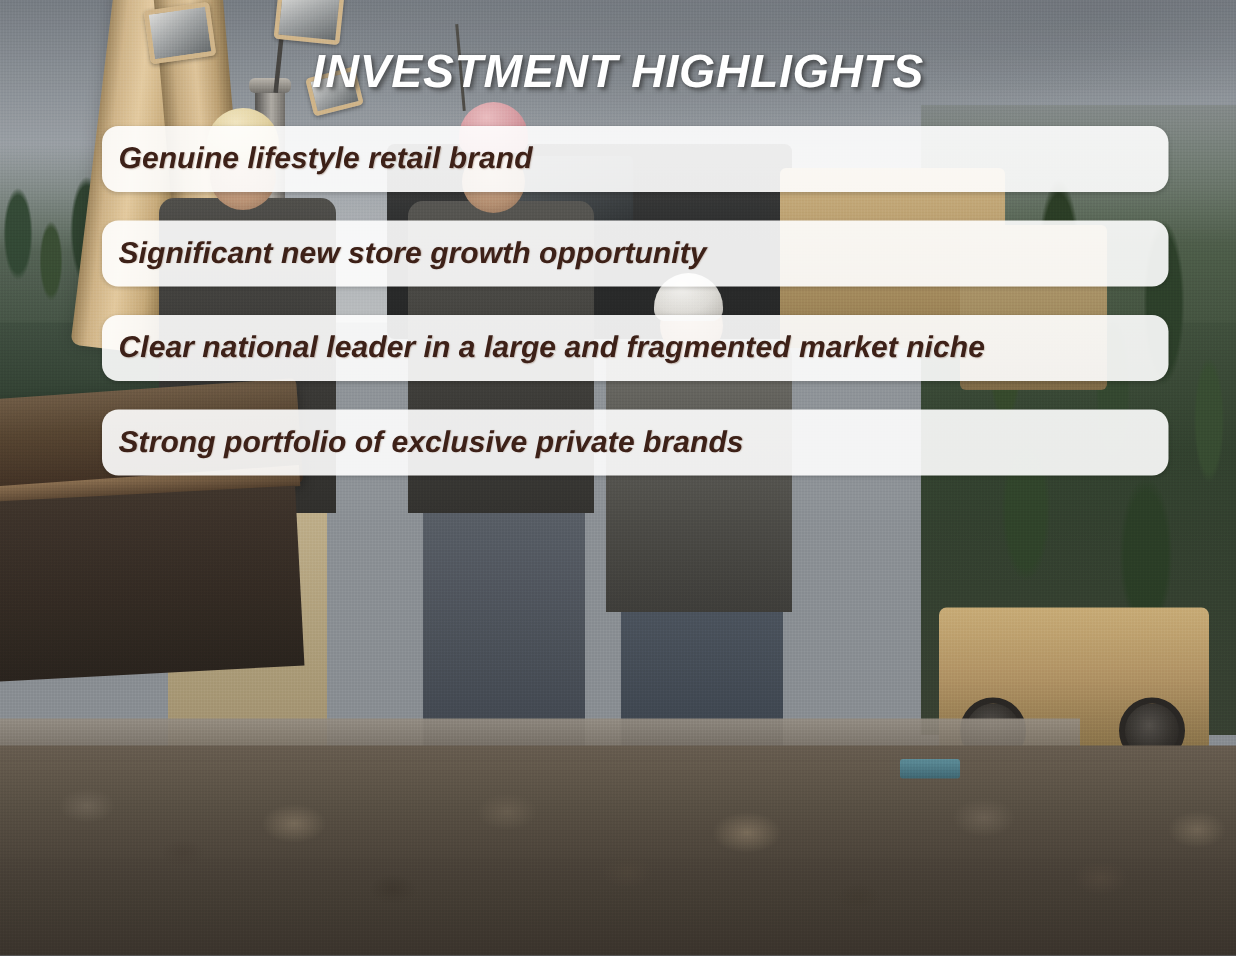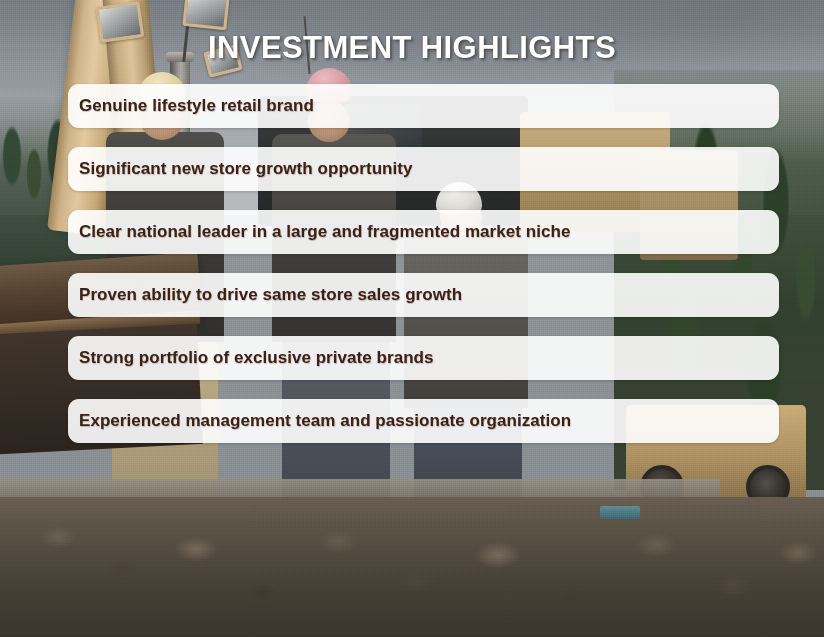--- a/index.html
+++ b/index.html
@@ -278,21 +278,21 @@
   .veil {
     left: 0; top: 0; width: 824px; height: 637px;
     background: linear-gradient(180deg, rgba(255,255,255,.06) 0%, rgba(255,255,255,.02) 30%, rgba(0,0,0,.05) 100%);
     pointer-events: none;
   }
 
   
   .content {
     position: absolute;
     left: 0; top: 0;
-    width: 824px; height: 637px;
+    width: 824px; height: 637px; font-style: italic;
   }
 
   .slide-title {
     position: absolute;
     left: 0; top: 30px;
     width: 824px;
     text-align: center;
     font-size: 31px;
     font-weight: bold;
     letter-spacing: .4px;
@@ -315,21 +315,21 @@
     margin-bottom: 19px;
     border-radius: 11px;
     background: rgba(255,255,255,.90);
     box-shadow: 0 1px 3px rgba(0,0,0,.18);
     display: flex;
     align-items: center;
   }
 
   .bullet-text {
     padding-left: 11px;
-    font-size: 17px;
+    font-size: 20px;
     font-weight: bold;
     color: #3d2118;
     letter-spacing: .05px;
     white-space: nowrap;
     font-family: "Liberation Sans", sans-serif;
     text-shadow: 0.6px 0.6px 0.8px rgba(120,90,70,.35);
   }
 </style>
 </head>
 <body>
@@ -398,29 +398,23 @@
 
       <div class="bullet-box">
         <span class="bullet-text">Significant new store growth opportunity</span>
       </div>
 
       <div class="bullet-box">
         <span class="bullet-text">Clear national leader in a large and fragmented market niche</span>
       </div>
 
 
-      <div class="bullet-box">
-        <span class="bullet-text">Proven ability to drive same store sales growth</span>
-      </div>
 
       <div class="bullet-box">
         <span class="bullet-text">Strong portfolio of exclusive private brands</span>
       </div>
 
 
-      <div class="bullet-box">
-        <span class="bullet-text">Experienced management team and passionate organization</span>
-      </div>
 
     </div>
   </div>
 
 </div>
 
 </body></html>

